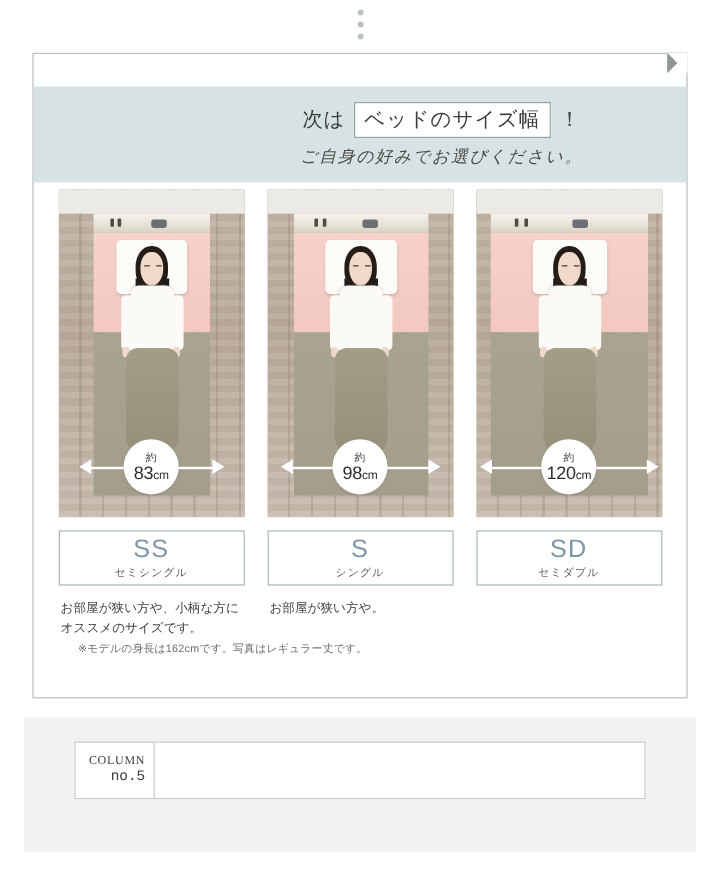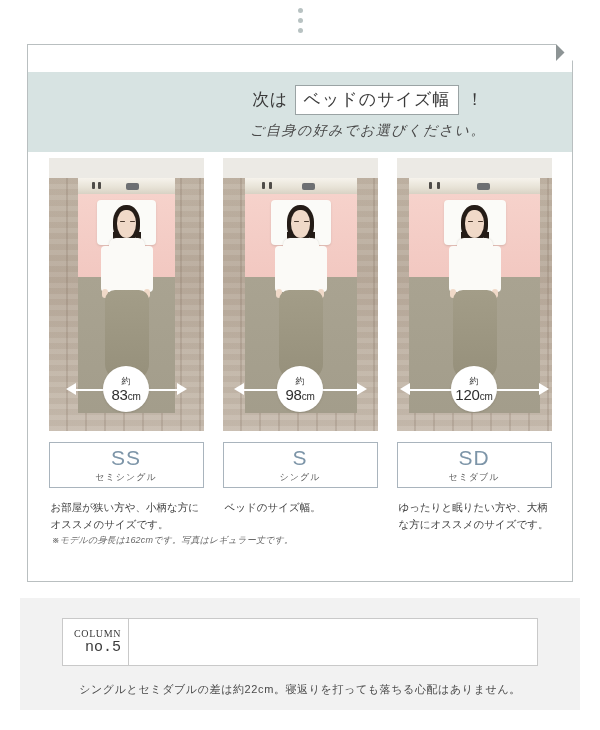--- a/index.html
+++ b/index.html
@@ -330,26 +330,25 @@
     margin-top: 6px;
     font-size: 9px;
     line-height: 1.5;
     color: #5c5c5c;
   }
   .note .indent { padding-left: 9px; display: block; }
 
   
   .footnote {
     position: absolute;
-    left: 24px;
+    left: 37px;
     top: 489px;
     font-size: 9px;
     color: #6b6b6b;
     letter-spacing: 0.2px;
-    font-style: italic;
   }
 
   
   .column-band {
     position: absolute;
     left: 20px;
     top: 598px;
     width: 560px;
     height: 112px;
     background: #f2f2f2;
@@ -378,21 +377,21 @@
     box-sizing: border-box;
   }
   .column-tag .c-word {
     font-size: 10px;
     letter-spacing: 0.6px;
     color: #3a3a3a;
     line-height: 1.1;
     font-family: Liberation Serif, serif;
   }
   .column-tag .c-no {
-    font-size: 15px;
+    font-size: 12px;
     color: #3a3a3a;
     line-height: 1.2;
     font-family: "Liberation Mono", "DejaVu Sans Mono", monospace;
   }
   .column-head {
     flex: 1;
     display: flex;
     align-items: center;
     padding-left: 18px;
     font-size: 16px;
@@ -511,21 +510,21 @@
             <span class="m-approx">約</span>
             <span class="m-val"><span>98</span><span class="unit">cm</span></span>
           </div>
         </div>
       </div>
 
       <div class="size-box">
         <span class="size-code">S</span>
         <span class="size-jp">シングル</span>
       </div>
-      <div class="desc">ベッドのサイズ幅。</div>
+      <div class="desc">お部屋が狭い方や。</div>
     </div>
 
     <div class="card">
       <div class="photo">
         <div class="floor"></div>
         <div class="wall"></div>
         <div class="headboard" style="left:12px;width:131px;">
           <div class="shelf-obj small" style="left:20px;"></div>
           <div class="shelf-obj small" style="left:28px;"></div>
           <div class="shelf-obj box" style="left:68px;"></div>
@@ -554,29 +553,27 @@
             <span class="m-approx">約</span>
             <span class="m-val"><span>120</span><span class="unit">cm</span></span>
           </div>
         </div>
       </div>
 
       <div class="size-box">
         <span class="size-code">SD</span>
         <span class="size-jp">セミダブル</span>
       </div>
-      <div class="desc">ゆったりと眠りたい方や、大柄な方にオススメのサイズです。</div>
     </div>
 
   </div>
 
   <div class="footnote">※モデルの身長は162cmです。写真はレギュラー丈です。</div>
 </div>
 
 <div class="column-band">
   <div class="column-box">
     <div class="column-tag">
       <span class="c-word">COLUMN</span>
       <span class="c-no">no.5</span>
     </div>
   </div>
-  <div class="column-sub">シングルとセミダブルの差は約22cm。寝返りを打っても落ちる心配はありません。</div>
 </div>
 
 </body></html>

